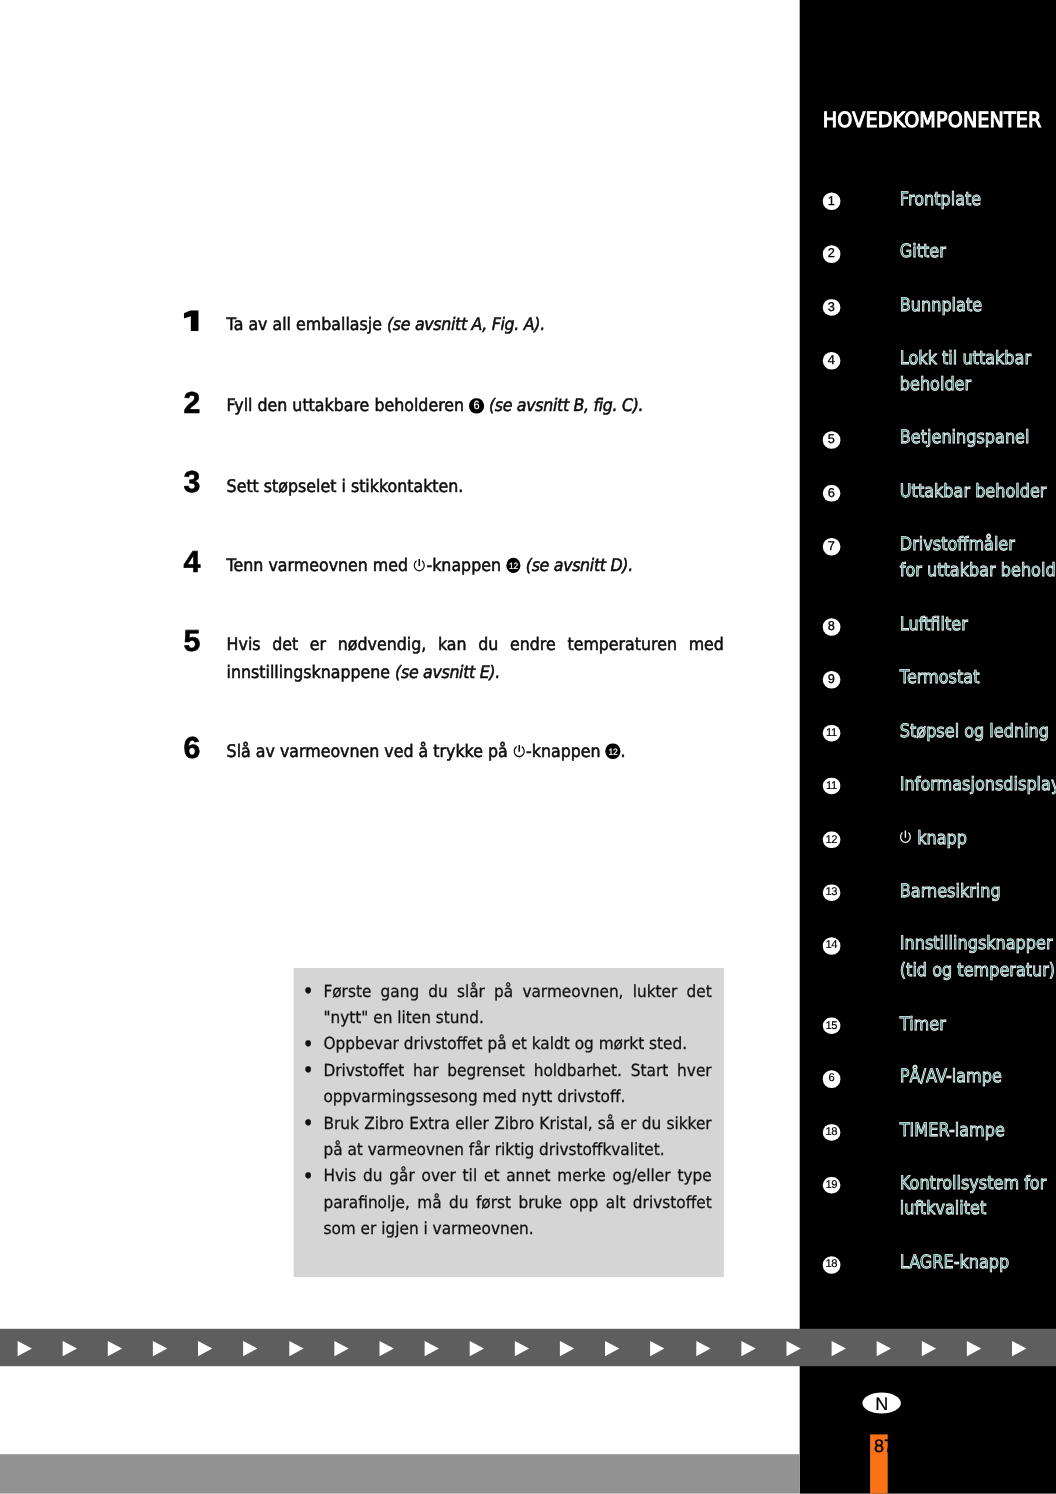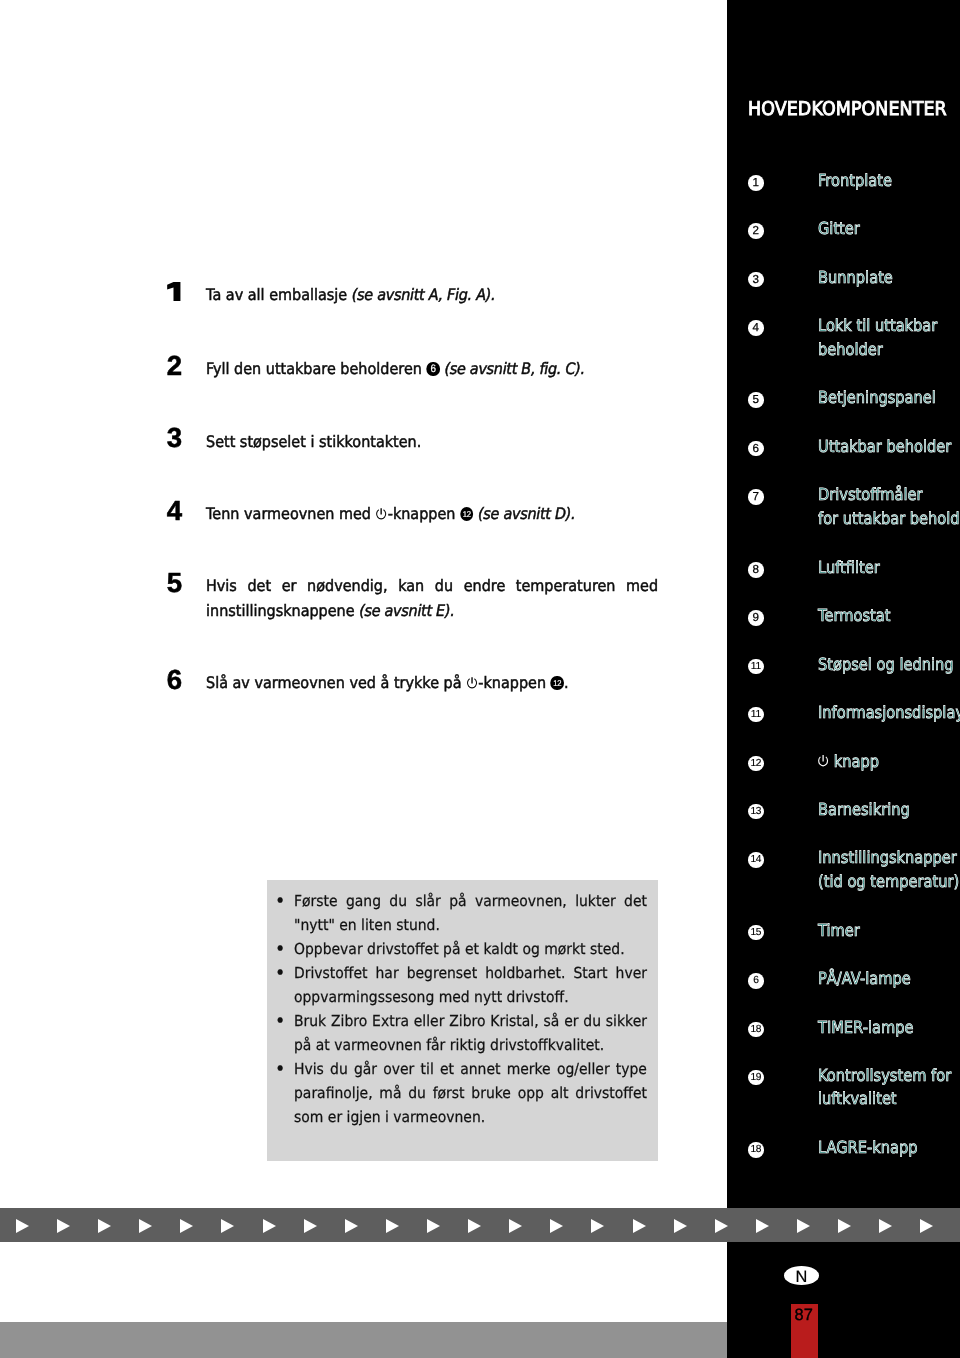--- a/index.html
+++ b/index.html
@@ -60,21 +60,21 @@
       color:#111;text-align:justify;-webkit-text-stroke:0.25px #111;}
   .noteitem .bu{position:absolute;left:0;top:0;font-size:19px;line-height:24.2px;}
 
   
   .arrowbar{position:absolute;left:0;top:1207.5px;width:960px;height:34px;background:#5e5e5e;}
   .arrowbar i{position:absolute;top:11.8px;width:0;height:0;
       border-left:13.2px solid #fff;border-top:7.1px solid transparent;border-bottom:7.1px solid transparent;}
   .bottombar{position:absolute;left:0;top:1322px;width:727px;height:36px;background:#929292;}
   .nbadge{position:absolute;left:784px;top:1265.5px;width:35px;height:19px;background:#fff;border-radius:50%;}
   .nbadge span{display:block;text-align:center;line-height:22.5px;font-size:16.4px;color:#000;font-family:"Liberation Sans",sans-serif;-webkit-text-stroke:0.2px #000;}
-  .pagenum{position:absolute;left:791.3px;top:1303.8px;width:27px;height:54.2px;background:#b91c1c;}
+  .pagenum{position:absolute;left:791.3px;top:1303.8px;width:16px;height:54.2px;background:#f97316;}
   .pagenum span{position:absolute;left:3.3px;top:6.2px;font-size:16.4px;line-height:11.9px;color:#000;
       -webkit-text-stroke:0.35px #000;font-family:"Liberation Sans",sans-serif;}
 </style>
 </head>
 <body>
 
 <div class="page">
 
   <div class="sidebar">
     <div class="sidebar-title">

